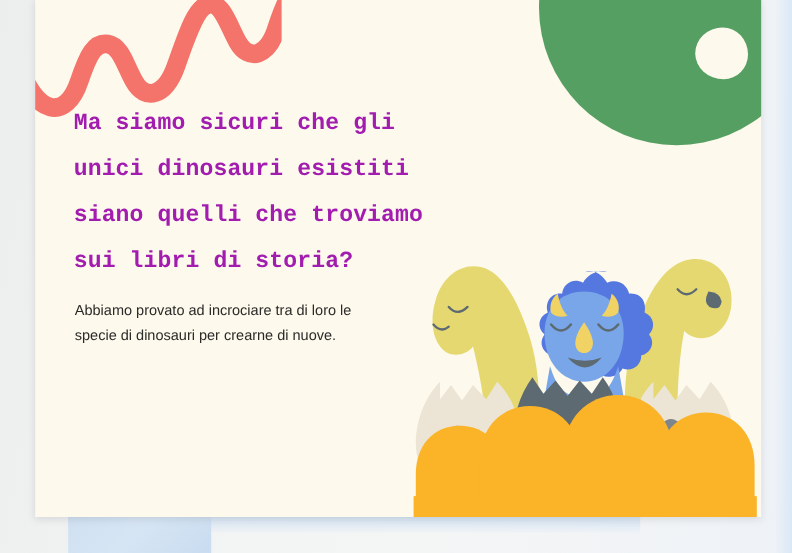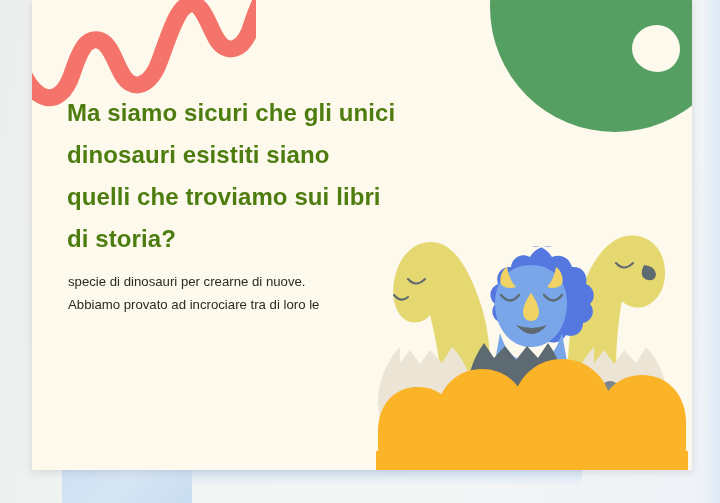--- a/index.html
+++ b/index.html
@@ -76,24 +76,24 @@
     width: 48px; height: 47px;
     border-radius: 52% 48% 46% 54% / 50% 52% 48% 50%;
     background: #fdf9ec;
   }
 
   
   #heading {
     position: absolute;
     left: 35px; top: 92px;
     width: 330px;
-    color: #4d7c0f;
-    font-family: Liberation Sans, sans-serif;
+    color: #a21caf;
+    font-family: Liberation Mono, monospace;
     font-weight: bold;
-    font-size: 24px;
+    font-size: 21px;
     line-height: 42px;
     letter-spacing: 0.1px;
   }
   #body-text {
     position: absolute;
     left: 36px; top: 270px;
     width: 320px;
     color: #2a2a28;
     font-family: "Liberation Sans", sans-serif;
     font-size: 13.2px;
@@ -134,22 +134,22 @@
              C 200 62, 218 58, 226 30
              C 232 12, 236 4, 240 -2" fill="none" stroke="#f4736a" stroke-width="17" stroke-linecap="round"></path>
   </svg>
 
   <div id="green-blob"></div>
   <div id="green-blob-hole"></div>
 
   <div id="heading">Ma siamo sicuri che gli unici dinosauri esistiti siano quelli che troviamo sui libri di storia?</div>
 
   <div id="body-text">
+    <span class="line">Abbiamo provato ad incrociare tra di loro le</span>
     <span class="line">specie di dinosauri per crearne di nuove.</span>
-    <span class="line">Abbiamo provato ad incrociare tra di loro le</span>
   </div>
 
   <div id="dino-illustration">
     <svg viewBox="0 0 320 255" width="320" height="255" xmlns="http://www.w3.org/2000/svg">
 
       <g>
         <path d="M 118 150
                  C 118 120, 112 96, 104 76
                  C 95 52, 82 32, 66 28
                  C 48 23, 30 36, 24 58

